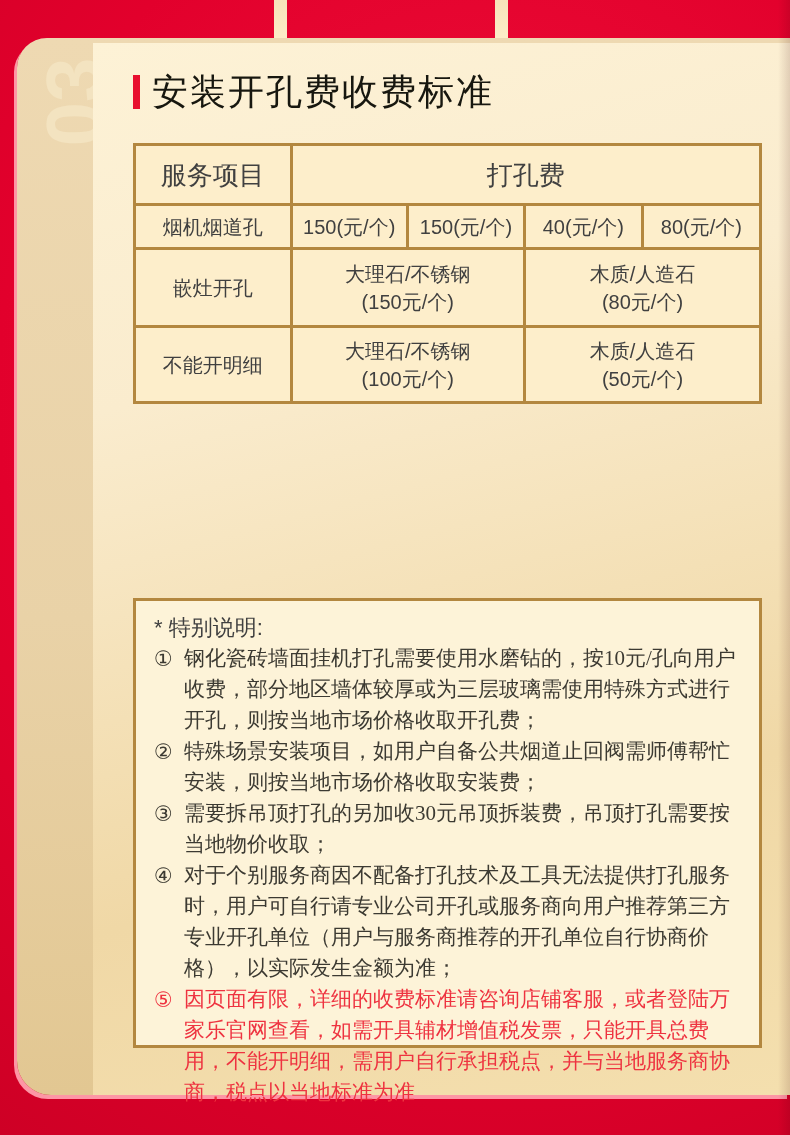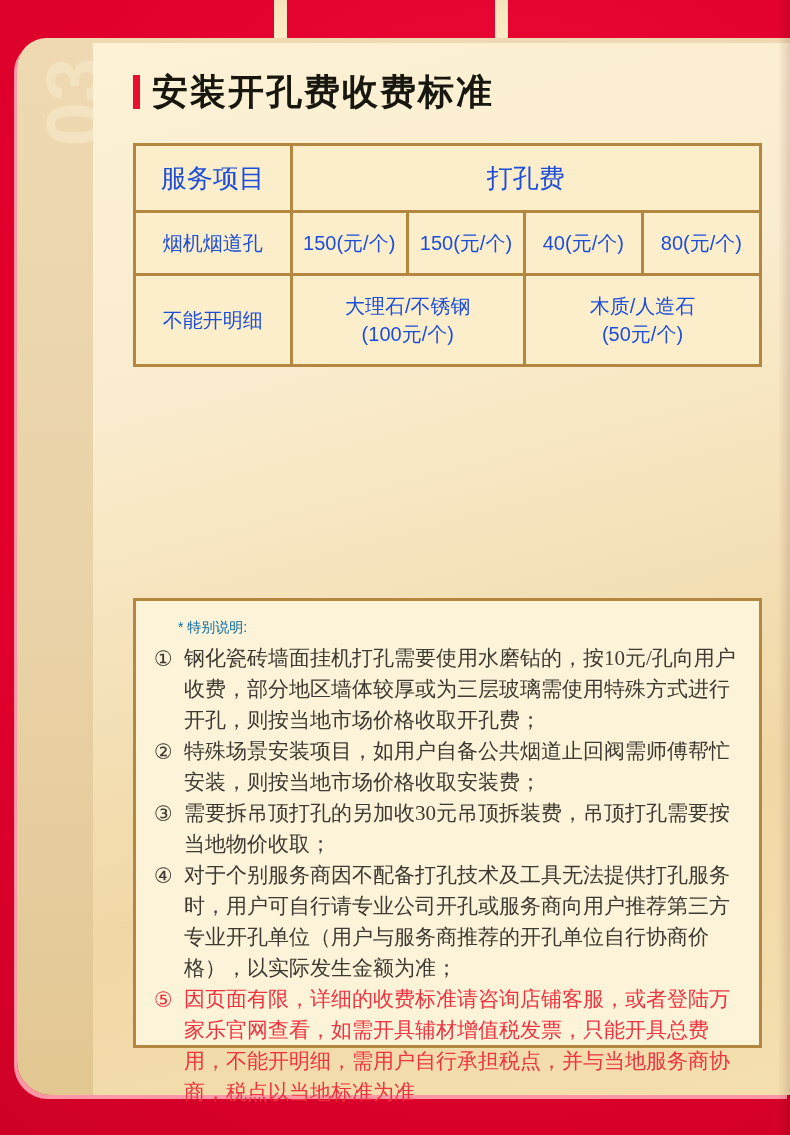--- a/index.html
+++ b/index.html
@@ -31,41 +31,41 @@
   }
   .panel{
     position:absolute;left:76px;top:5px;right:0;bottom:0;
     background:linear-gradient(165deg,#fdf2d6 0%,#faecce 30%,#f0d8a6 72%,#f4dfae 100%);
   }
   .content{position:absolute;inset:0;z-index:3;}
   
   .marker{position:absolute;left:133px;top:75px;width:7px;height:34px;background:#e8102e;}
   .page-title{
     position:absolute;left:152px;top:68px;margin:0;
-    font-size:36px;font-weight:700;letter-spacing:2px;color:#17170f;
+    font-size:36px;font-weight:400;letter-spacing:2px;color:#17170f;
   }
   
   .fee-table{
     position:absolute;left:133px;top:143px;width:629px;
     border-collapse:collapse;table-layout:fixed;
   }
   .fee-table td{
     border:3px solid #b3873f;background:#fdeecb;
     text-align:center;vertical-align:middle;
-    color:#1d4ed8;font-size:20px;line-height:28px;
-    white-space:pre-line;padding:16px 4px;
+    color:#404040;font-size:20px;line-height:28px;
+    white-space:pre-line;padding:0 4px;
   }
   .fee-table tr.r1 td{font-size:26px;line-height:32px;}
   
   .notes{
     position:absolute;left:133px;top:598px;width:629px;height:450px;
     box-sizing:border-box;border:3px solid #b3873f;background:#fdf3d8;
     padding:11px 16px 0 18px;
   }
-  .note-heading{color:#0369a1;font-size:14px;line-height:31px;font-weight:500;margin-left:24px;}
+  .note-heading{color:#404040;font-size:22px;line-height:31px;font-weight:500;}
   .note-item{display:flex;color:#3c3a32;font-size:21px;line-height:31px;}
   .note-item .num{flex:0 0 30px;}
   .note-item .txt{flex:1;font-family:Liberation Serif, serif;}
   .note-item.red{color:#ee3340;}
   
   .right-shade{
     position:absolute;top:0;right:0;width:12px;height:100%;z-index:5;
     background:linear-gradient(90deg,rgba(60,0,8,0) 0%,rgba(60,0,8,0.14) 100%);
   }
 </style>
@@ -98,20 +98,27 @@
         <td>服务项目</td>
         <td colspan="4">打孔费</td>
       </tr>
       <tr style="height:44px">
         <td>烟机烟道孔</td>
         <td>150(元/个)</td>
         <td>150(元/个)</td>
         <td>40(元/个)</td>
         <td>80(元/个)</td>
       </tr>
+      <tr style="height:78px">
+        <td>嵌灶开孔</td>
+        <td colspan="2">大理石/不锈钢
+(150元/个)</td>
+        <td colspan="2">木质/人造石
+(80元/个)</td>
+      </tr>
       <tr style="height:76px">
         <td>不能开明细</td>
         <td colspan="2">大理石/不锈钢
 (100元/个)</td>
         <td colspan="2">木质/人造石
 (50元/个)</td>
       </tr>
     </tbody>
       </table>
 

